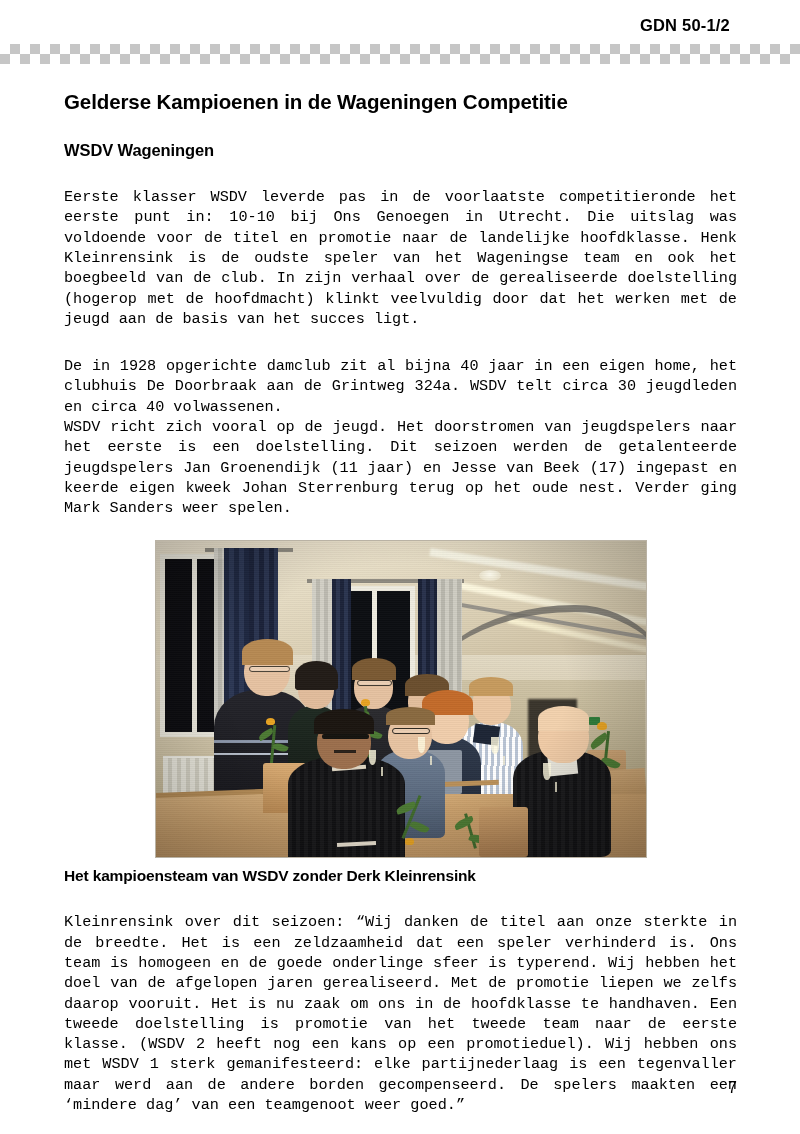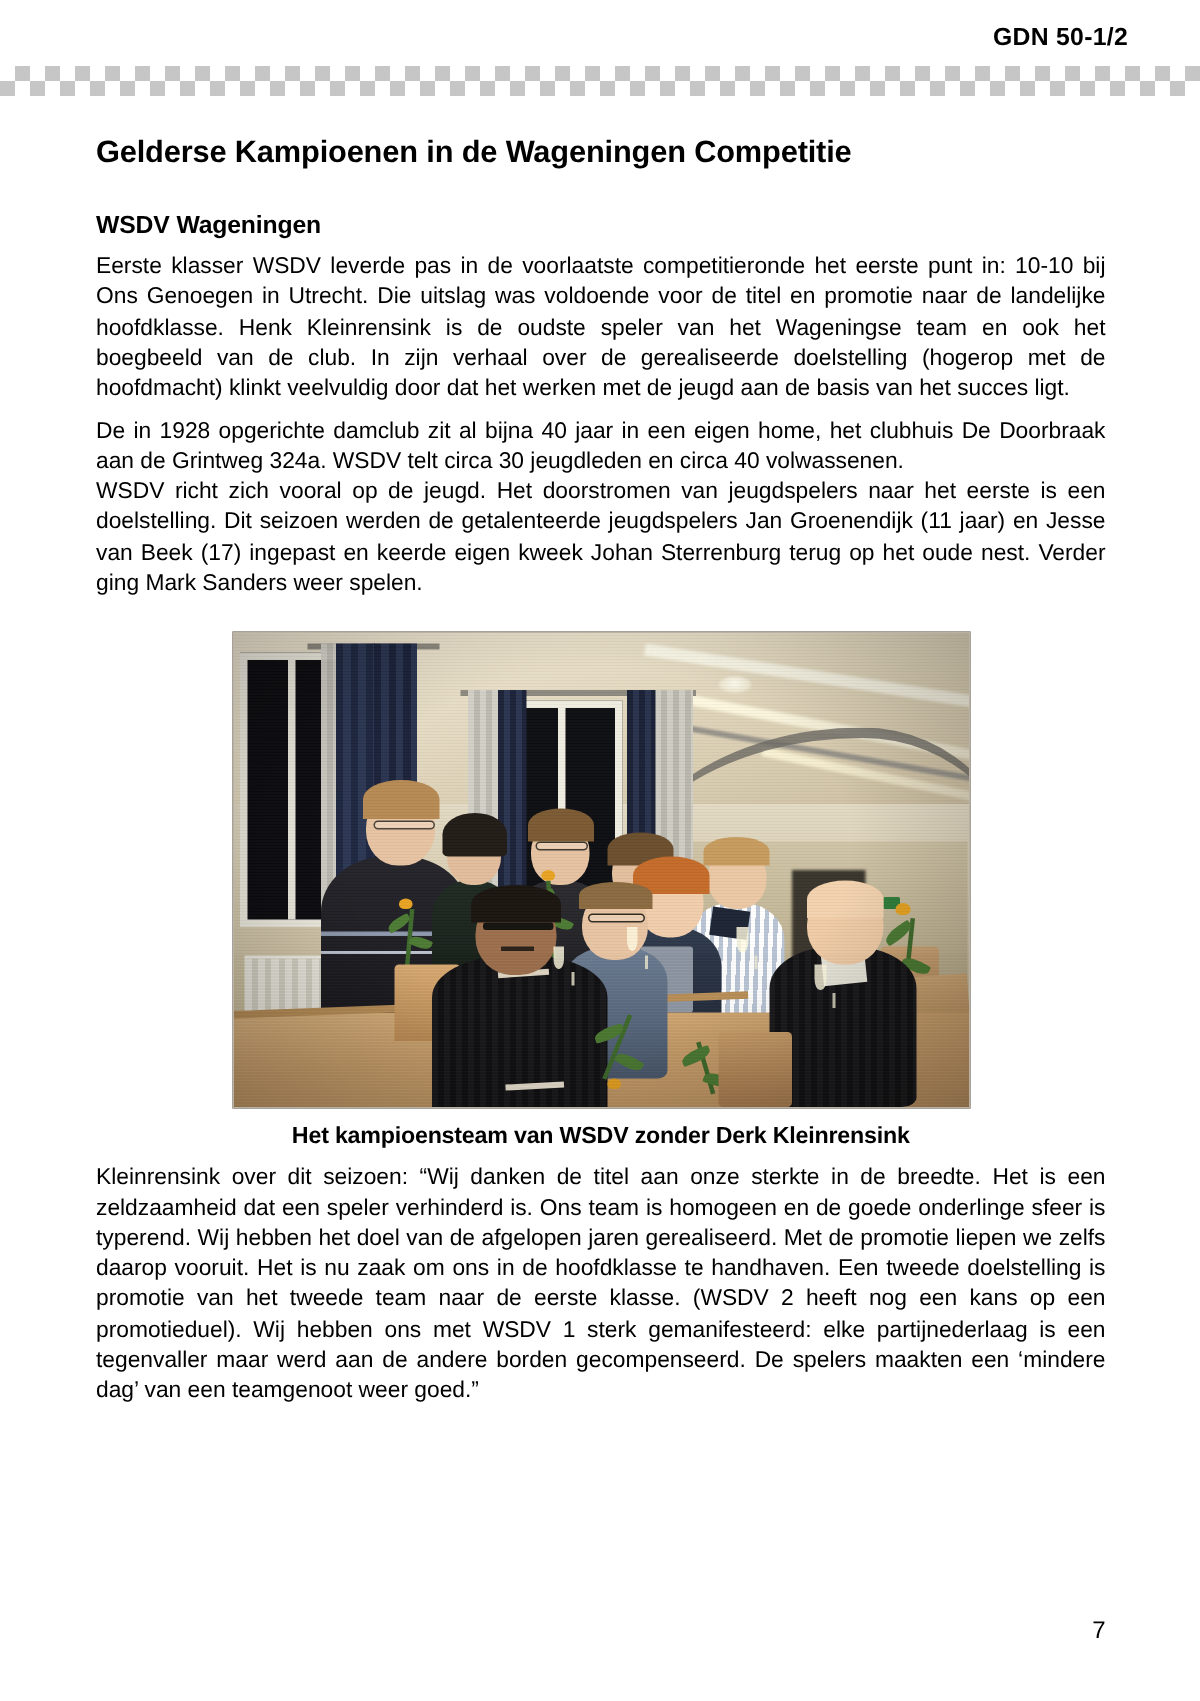--- a/index.html
+++ b/index.html
@@ -27,21 +27,21 @@
   
   .header-band {
     position: absolute;
     left: 0;
     top: 0;
     width: 800px;
     height: 68px;
   }
   .header-title {
     position: absolute;
-    right: 48px;
+    right: 70px;
     top: 16px;
     font-size: 16.5px;
     font-weight: bold;
     letter-spacing: 0.2px;
     color: #000000;
     white-space: nowrap;
   }
   .checker {
     position: absolute;
     left: 0;
@@ -76,26 +76,27 @@
     font-size: 15px;
     line-height: 1.2;
   }
   h2.section {
     margin: 27px 0 0 0;
     font-size: 16.5px;
     font-weight: bold;
     letter-spacing: -0.1px;
   }
   p.body {
-    margin: 8px 0 0 0;
+    margin: 27px 0 0 0;
     font-size: 15.2px;
     line-height: 1.335;
     text-align: justify;
     text-justify: inter-word;
     hyphens: none;
+    font-family: Liberation Mono, monospace;
   }
   p.body.tight {
     margin-top: 0;
   }
 
   
   figure.photo-figure {
     margin: 22px 0 0 0;
     width: 673px;
     text-align: center;
@@ -108,21 +109,21 @@
     overflow: hidden;
     background: #2a2620;
     border: 1px solid #b9b2a4;
     box-sizing: border-box;
   }
   figcaption.photo-caption {
     margin-top: 5px;
     font-size: 15.5px;
     font-weight: bold;
     letter-spacing: -0.15px;
-    text-align: center;
+    text-align: left;
   }
 
   
   .ph-layer { position: absolute; }
 
   
   .ceil {
     left: 0; top: 0; width: 100%; height: 40%;
     background:
       linear-gradient(165deg, #efe6d2 0%, #e6dcc4 35%, #d8ccb0 70%, #c9bb9d 100%);

